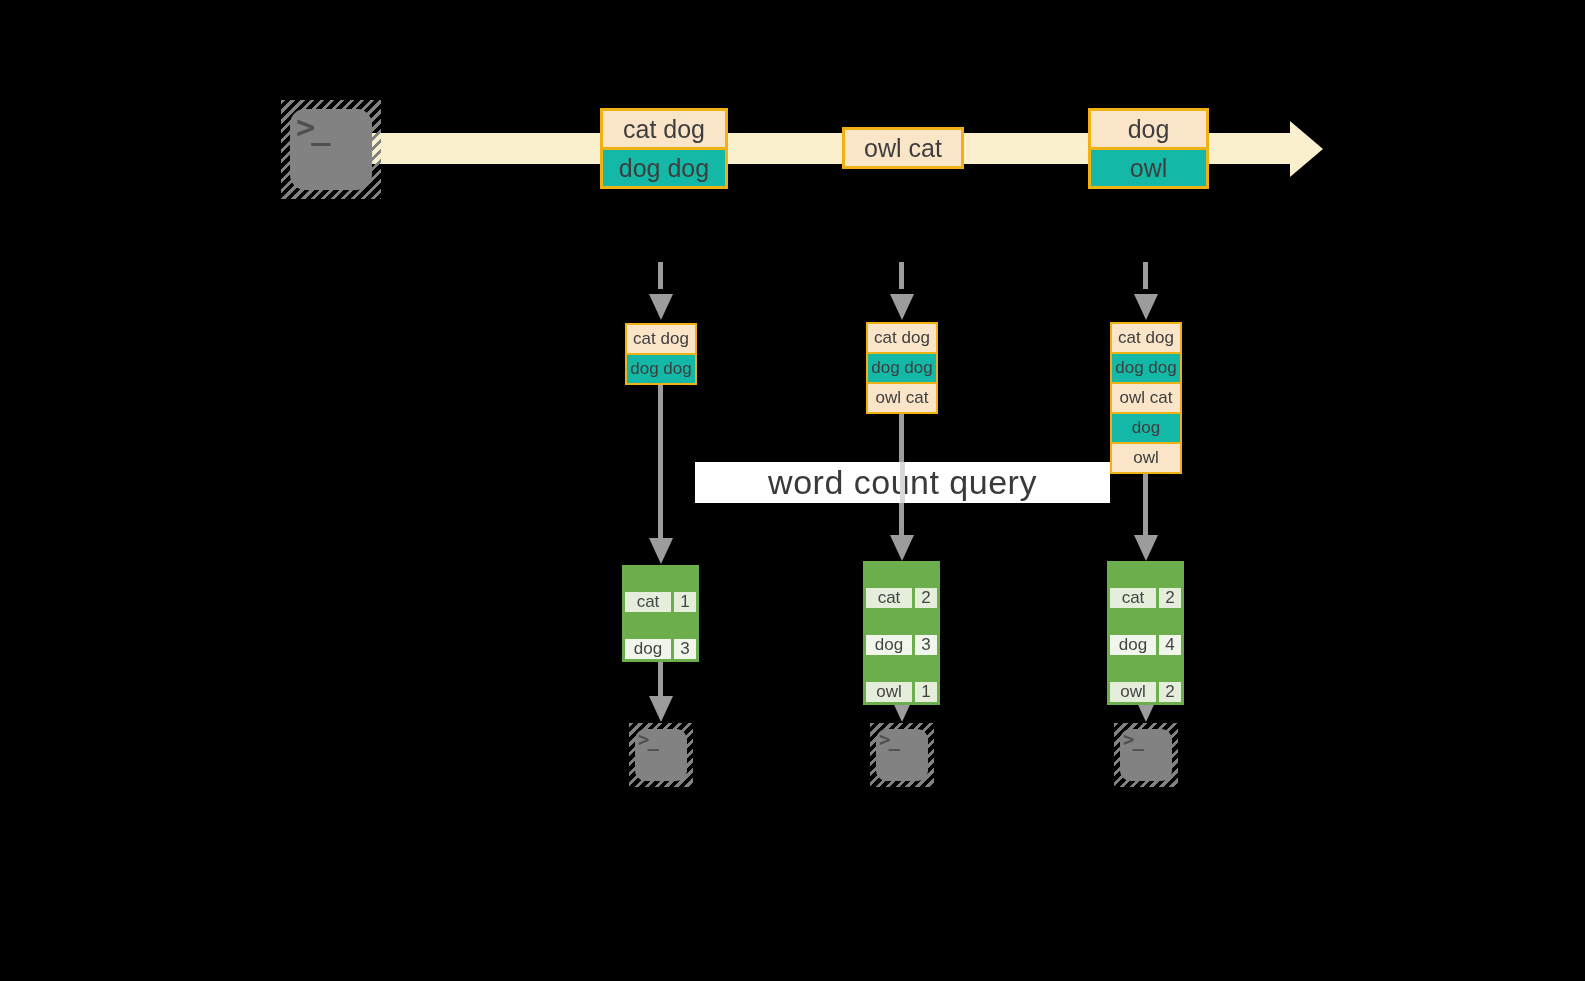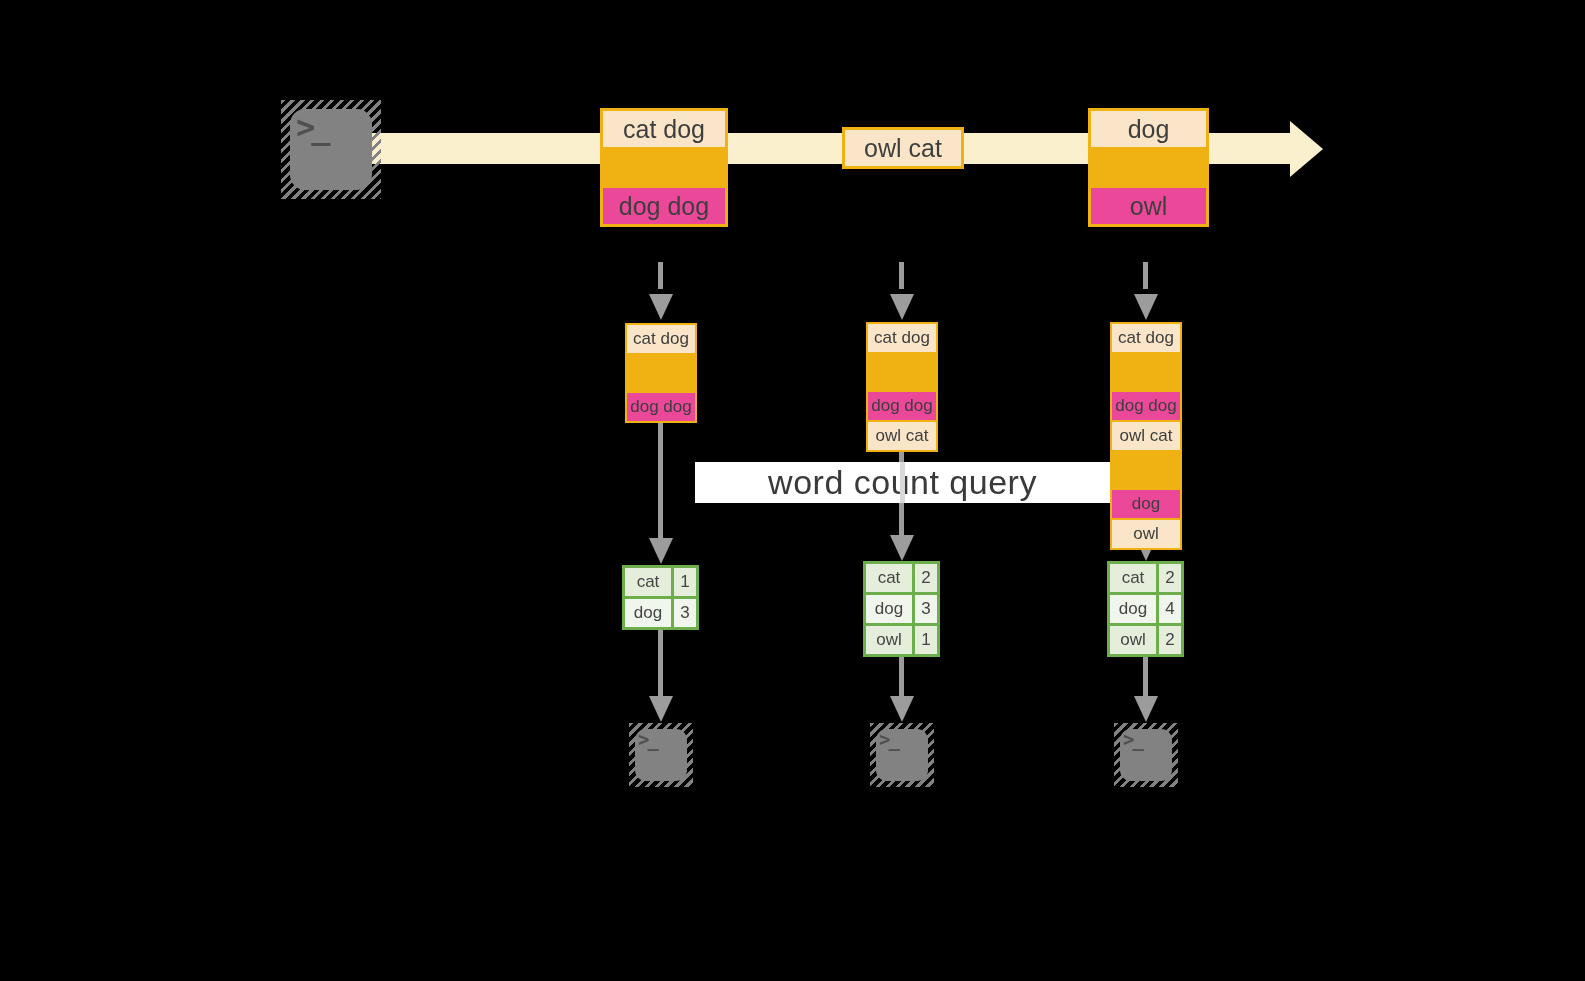--- a/index.html
+++ b/index.html
@@ -27,27 +27,27 @@
   .msg-row{height:36px;display:flex;align-items:center;justify-content:center;
            font-size:25px;color:#3E3E3E;}
 
   
   .stack{position:absolute;box-sizing:border-box;width:72px;border:2px solid #F0B213;
          background:#F0B213;display:flex;flex-direction:column;gap:2px;z-index:2;}
   .stack-row{height:28px;display:flex;align-items:center;justify-content:center;
              font-size:17px;color:#3E3E3E;}
 
   .fa{background:#FAE5C9;}
-  .fb{background:#ec4899;margin-top:38px;}
+  .fb{background:#14b8a6;}
 
   
   .tbl{position:absolute;background:#6DAE4C;display:grid;grid-template-columns:46px 22px;
        gap:3px;padding:3px;z-index:2;}
-  .cell{height:28px;display:flex;align-items:center;justify-content:center;
-        font-size:17px;color:#454545;}
+  .cell{height:20px;display:flex;align-items:center;justify-content:center;
+        font-size:17px;color:#454545;margin-top:24px;}
   .ga{background:#E4EEDB;}
   .gb{background:#F1F6EC;}
 
   
   .aline{position:absolute;width:5px;background:#9C9C9C;z-index:1;}
   .ahead{position:absolute;width:0;height:0;border-left:12px solid transparent;
          border-right:12px solid transparent;border-top:26px solid #9C9C9C;z-index:1;}
 
   
   .qband{position:absolute;left:695px;top:462px;width:415px;height:41px;background:#FFFFFF;

